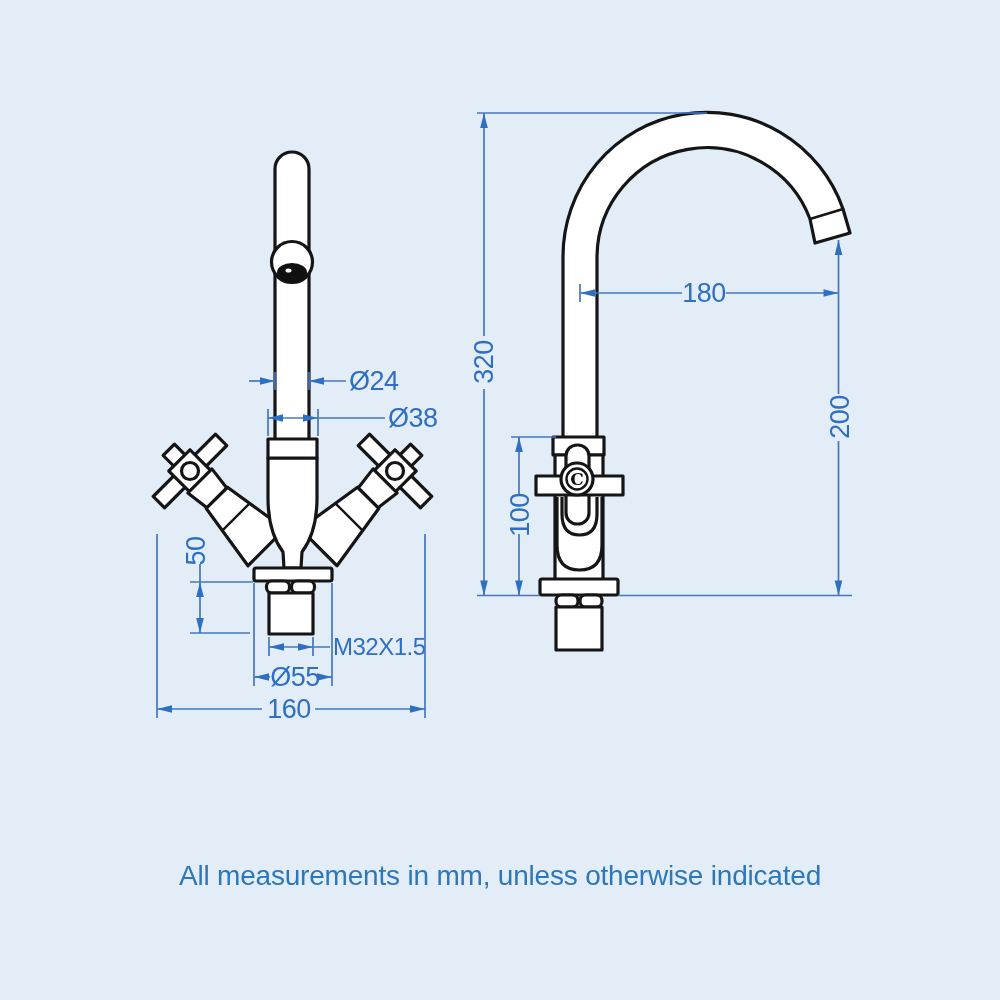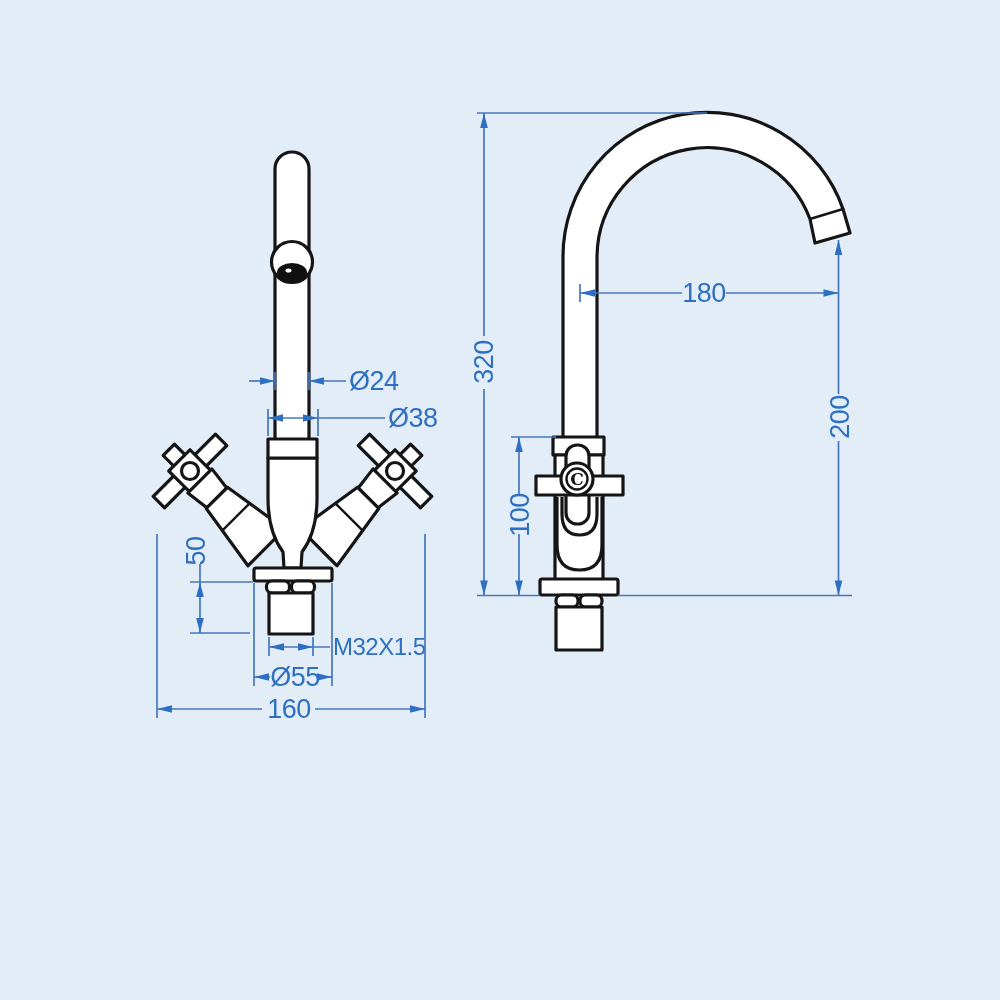--- a/index.html
+++ b/index.html
@@ -182,13 +182,14 @@
       <line x1="511" y1="437" x2="556" y2="437" class="dim"></line>
       <line x1="519" y1="437" x2="519" y2="496" class="dim"></line>
       <line x1="519" y1="534" x2="519" y2="595.5" class="dim"></line>
       <use href="#arr" class="arr" transform="translate(519,437) rotate(-90)"></use>
       <use href="#arr" class="arr" transform="translate(519,595.5) rotate(90)"></use>
       <text transform="translate(519,515) rotate(-90)" text-anchor="middle" dy="0.36em" class="dimtxt">100</text>
     </g>
   </g>
 </svg>
 
+<div class="note">All measurements in mm, unless otherwise indicated</div>
 </div>
 
 </body></html>

